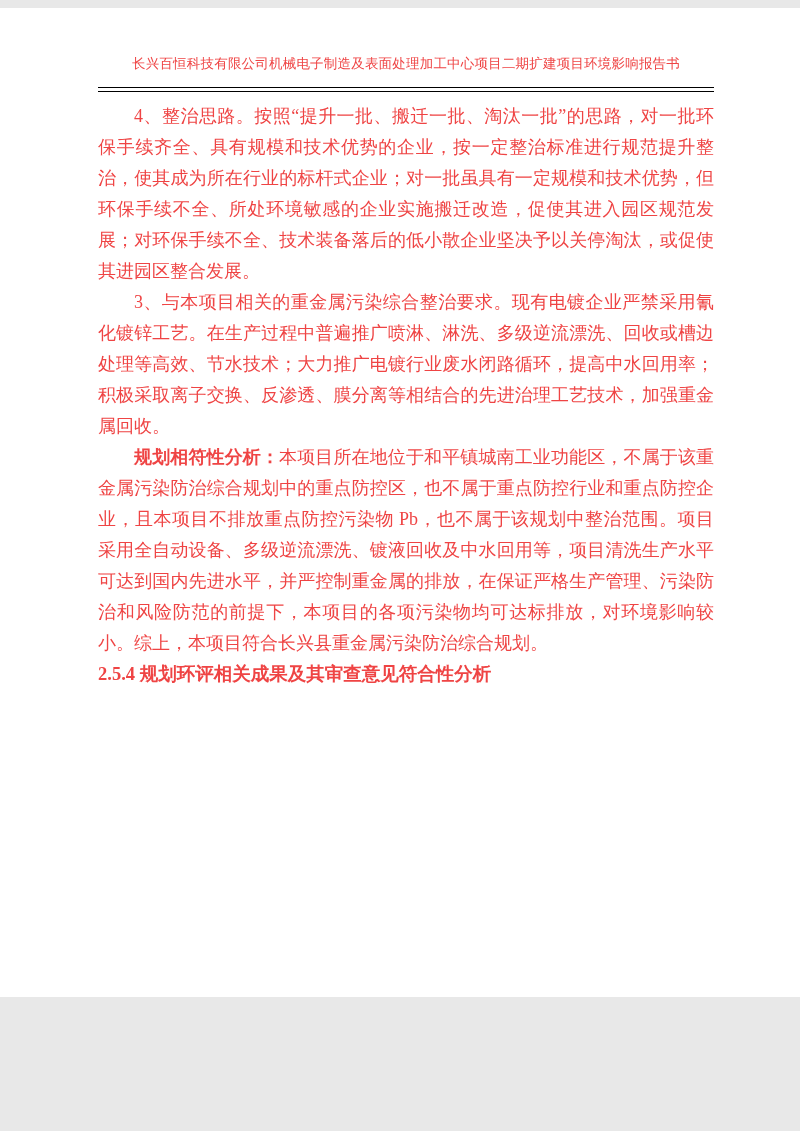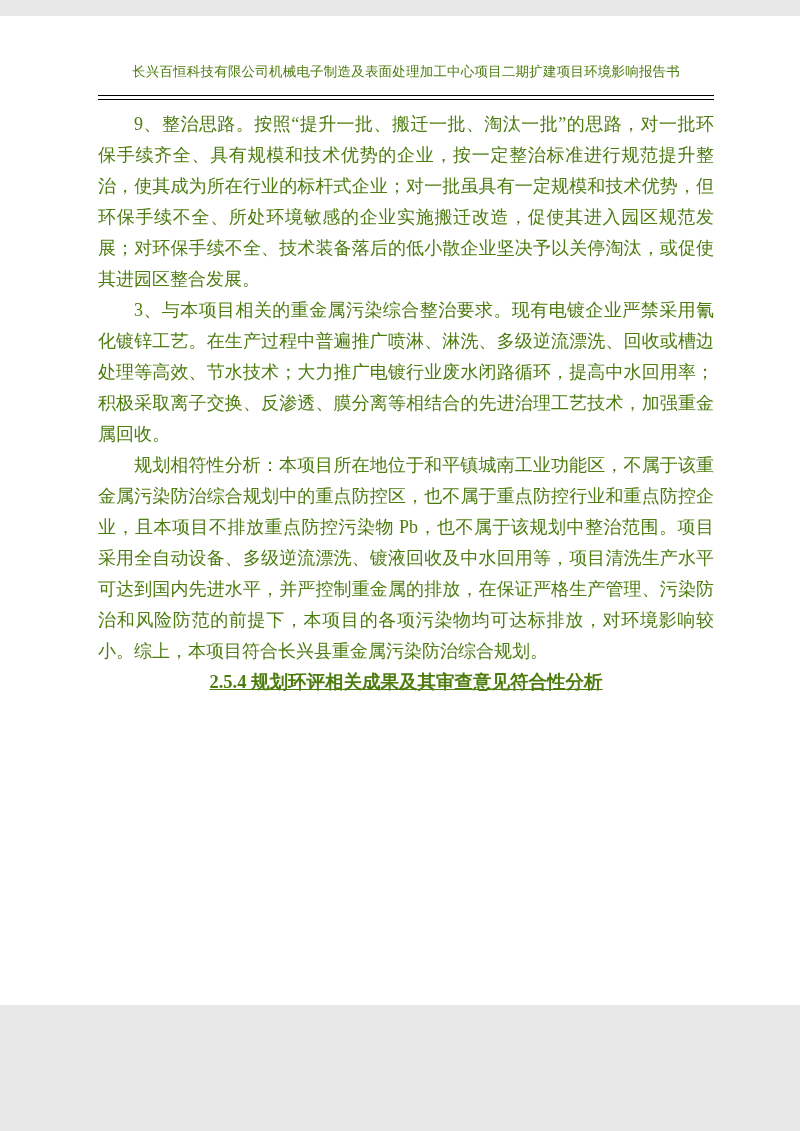--- a/index.html
+++ b/index.html
@@ -2,23 +2,23 @@
 <html><head>
 <meta charset="utf-8">
 <style>
   * { box-sizing: border-box; }
   html, body { margin: 0; padding: 0; background: #e8e8e8; }
   .page {
     position: relative;
     width: 800px;
     height: 989px;
     background: #ffffff;
-    margin: 16px auto;
+    margin: 8px auto;
     font-family: "Liberation Serif", "DejaVu Serif", serif;
-    color: #4d7c0f;
+    color: #ef4444;
     overflow: hidden;
   }
   
   .doc-header {
     position: absolute;
     left: 98px;
     top: 46px;
     width: 616px;
     text-align: center;
   }
@@ -48,29 +48,28 @@
     text-align: justify;
     text-justify: inter-ideograph;
   }
   .doc-body p {
     margin: 0;
     text-indent: 2em;
   }
   .doc-body p.no-indent {
     text-indent: 0;
   }
-  .bold-lead { font-weight: normal; }
+  .bold-lead { font-weight: bold; }
   .section-heading {
     margin: 0;
     font-size: 18.5px;
     font-weight: bold;
     line-height: 31px;
     text-indent: 0;
-    text-align: center;
-    text-decoration: underline;
+    text-align: left;
   }
   
   .doc-footer {
     position: absolute;
     left: 98px;
     top: 1032px;
     width: 616px;
   }
   .footer-rule {
     width: 616px;
@@ -94,21 +93,21 @@
 
   <div class="doc-header">
     <div class="doc-header-title">长兴百恒科技有限公司机械电子制造及表面处理加工中心项目二期扩建项目环境影响报告书</div>
   </div>
   <div class="header-rule"></div>
 
   <div class="doc-body">
 
 
 
-    <p>9、整治思路。按照“提升一批、搬迁一批、淘汰一批”的思路，对一批环保手续齐全、具有规模和技术优势的企业，按一定整治标准进行规范提升整治，使其成为所在行业的标杆式企业；对一批虽具有一定规模和技术优势，但环保手续不全、所处环境敏感的企业实施搬迁改造，促使其进入园区规范发展；对环保手续不全、技术装备落后的低小散企业坚决予以关停淘汰，或促使其进园区整合发展。</p>
+    <p>4、整治思路。按照“提升一批、搬迁一批、淘汰一批”的思路，对一批环保手续齐全、具有规模和技术优势的企业，按一定整治标准进行规范提升整治，使其成为所在行业的标杆式企业；对一批虽具有一定规模和技术优势，但环保手续不全、所处环境敏感的企业实施搬迁改造，促使其进入园区规范发展；对环保手续不全、技术装备落后的低小散企业坚决予以关停淘汰，或促使其进园区整合发展。</p>
 
     <p>3、与本项目相关的重金属污染综合整治要求。现有电镀企业严禁采用氰化镀锌工艺。在生产过程中普遍推广喷淋、淋洗、多级逆流漂洗、回收或槽边处理等高效、节水技术；大力推广电镀行业废水闭路循环，提高中水回用率；积极采取离子交换、反渗透、膜分离等相结合的先进治理工艺技术，加强重金属回收。</p>
 
     <p><span class="bold-lead">规划相符性分析：</span><span>本项目所在地位于和平镇城南工业功能区，不属于该重金属污染防治综合规划中的重点防控区，也不属于重点防控行业和重点防控企业，且本项目不排放重点防控污染物 Pb，也不属于该规划中整治范围。项目采用全自动设备、多级逆流漂洗、镀液回收及中水回用等，项目清洗生产水平可达到国内先进水平，并严控制重金属的排放，在保证严格生产管理、污染防治和风险防范的前提下，本项目的各项污染物均可达标排放，对环境影响较小。综上，本项目符合长兴县重金属污染防治综合规划。</span></p>
 
     <h2 class="section-heading">2.5.4 规划环评相关成果及其审查意见符合性分析</h2>
 
 
   </div>
 

